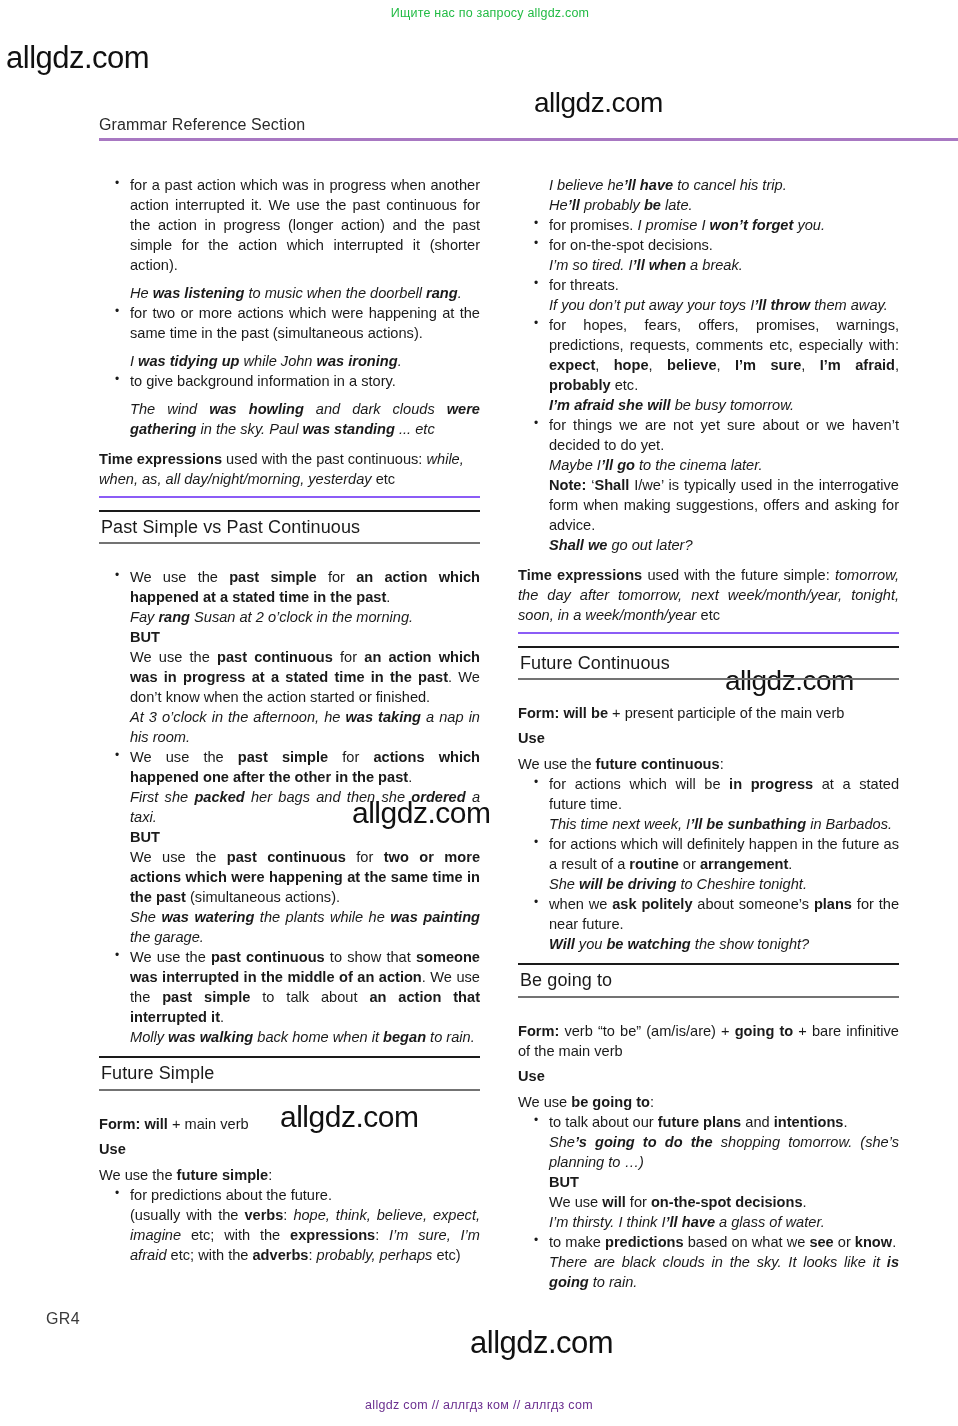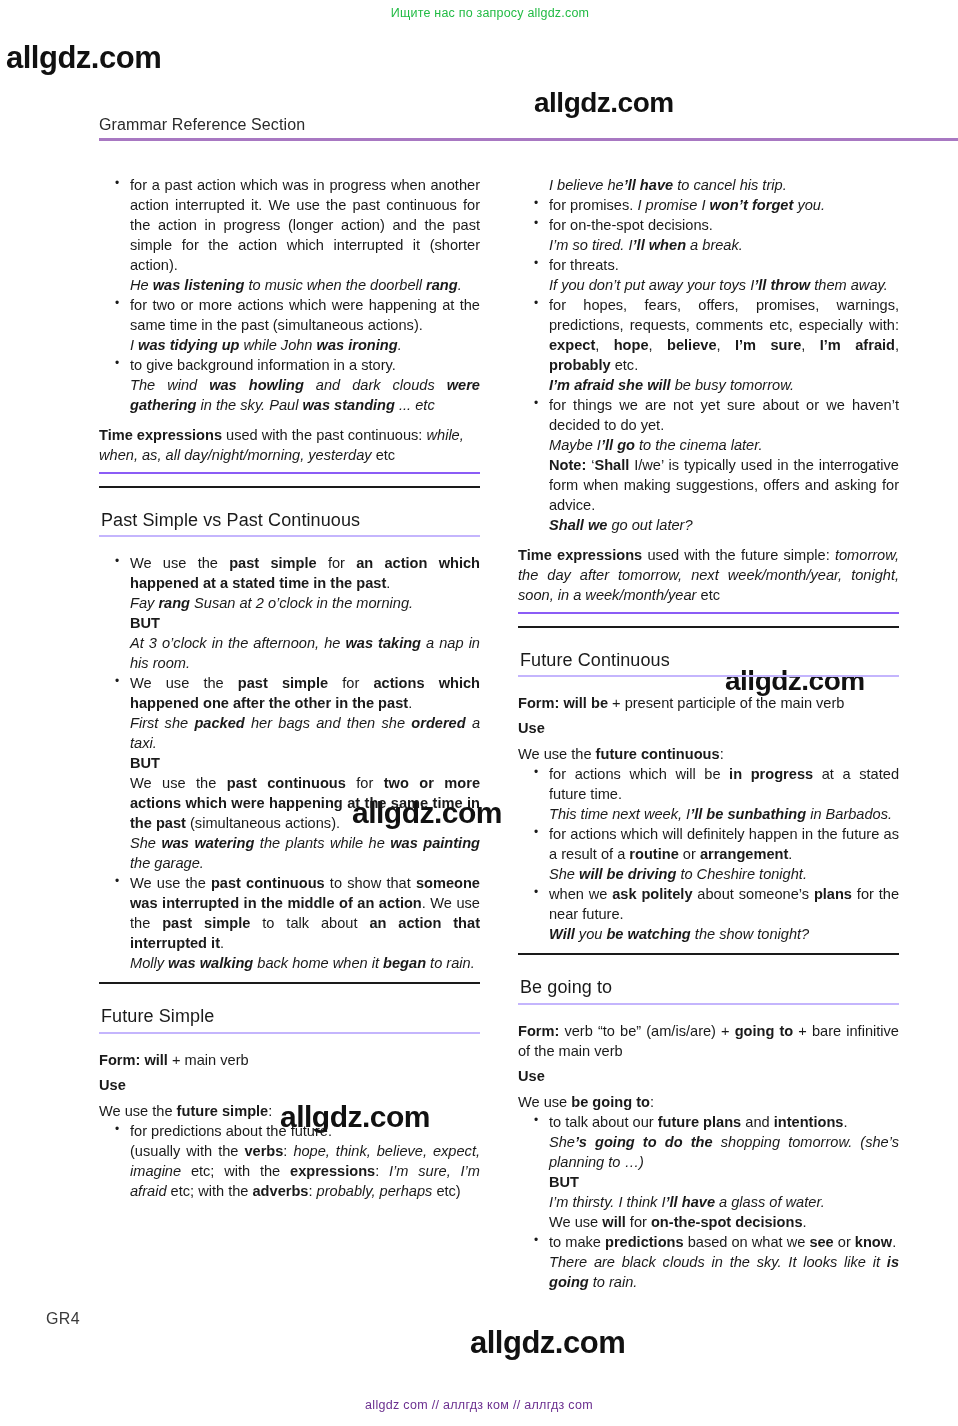--- a/index.html
+++ b/index.html
@@ -26,21 +26,21 @@
     font-size: 12.5px;
     color: #22bb44;
     letter-spacing: 0.2px;
   }
 
   
   .wm {
     position: absolute;
     color: #111;
     font-family: "Liberation Sans", sans-serif;
-    font-weight: 700;
+    font-weight: 400;
     white-space: nowrap;
     letter-spacing: -0.5px;
   }
   .wm-topleft { left: 6px;  top: 40px;  font-size: 31px; }
   .wm-header  { left: 534px; top: 87px;  font-size: 28px; }
   .wm-midleft { left: 352px; top: 796px; font-size: 30px; }
   .wm-futsim  { left: 280px; top: 1100px; font-size: 30px; }
   .wm-futcont { left: 725px; top: 665px;  font-size: 28px; }
   .wm-bottom  { left: 470px; top: 1325px; font-size: 31px; }
 
@@ -83,21 +83,21 @@
 
   
   .body-text {
     font-size: 14.6px;
     line-height: 1.37;
     color: #1a1a1a;
   }
   .just { text-align: justify; }
   b, .b { font-weight: bold; }
   i, .i { }
-  .ex { font-style: italic; }
+  .ex { font-style: italic; margin-top: 8px; }
   .ex b { font-style: italic; font-weight: bold; }
 
   ul.bullets {
     list-style: none;
     margin: 0;
     padding: 0;
   }
   ul.bullets > li {
     position: relative;
     padding-left: 31px;
@@ -111,24 +111,24 @@
     font-size: 12px;
     color: #1a1a1a;
   }
   .sub {
     display: block;
   }
 
   
   .section-head {
     margin-top: 12px;
-    margin-bottom: 17px;
+    margin-bottom: 24px;
     border-top: 2px solid #1a1a1a;
-    border-bottom: 2px solid #c4b5fd;
-    padding: 20px 0 3px 2px;
+    border-bottom: 2px solid #737373;
+    padding: 3px 0 3px 2px;
     position: relative;
   }
   .section-head .sh-label {
     font-size: 18px;
     color: #1a1a1a;
     letter-spacing: 0.1px;
   }
 
   .time-expr {
     margin-top: 10px;
@@ -200,20 +200,21 @@
 
     <div class="section-head">
       <span class="sh-label">Past Simple vs Past Continuous</span>
     </div>
 
     <ul class="bullets just">
       <li>
         <span>We use the <b>past simple</b> for <b>an action which happened at a stated time in the past</b>.</span>
         <span class="sub"><i>Fay <b>rang</b> Susan at 2 o’clock in the morning.</i></span>
         <span class="sub"><b>BUT</b></span>
+        <span class="sub">We use the <b>past continuous</b> for <b>an action which was in progress at a stated time in the past</b>. We don’t know when the action started or finished.</span>
         <span class="sub"><i>At 3 o’clock in the afternoon, he <b>was taking</b> a nap in his room.</i></span>
       </li>
       <li>
         <span>We use the <b>past simple</b> for <b>actions which happened one after the other in the past</b>.</span>
         <span class="sub"><i>First she <b>packed</b> her bags and then she <b>ordered</b> a taxi.</i></span>
         <span class="sub"><b>BUT</b></span>
         <span class="sub">We use the <b>past continuous</b> for <b>two or more actions which were happening at the same time in the past</b> (simultaneous actions).</span>
         <span class="sub"><i>She <b>was watering</b> the plants while he <b>was painting</b> the garage.</i></span>
       </li>
       <li>
@@ -237,20 +238,21 @@
         <span>for predictions about the future.</span>
         <span class="sub">(usually with the <b>verbs</b>: <i>hope, think, believe, expect, imagine</i> etc; with the <b>expressions</b>: <i>I’m sure, I’m afraid</i> etc; with the <b>adverbs</b>: <i>probably, perhaps</i> etc)</span>
       </li>
     </ul>
   </div>
 
   <div class="col col-right body-text">
 
     <div style="padding-left:31px;">
       <div><i>I believe he<b>’ll have</b> to cancel his trip.</i></div>
+      <div><i>He<b>’ll</b> probably <b>be</b> late.</i></div>
     </div>
 
     <ul class="bullets just">
       <li>
         <span>for promises. <i>I promise I <b>won’t forget</b> you.</i></span>
       </li>
       <li>
         <span>for on-the-spot decisions.</span>
         <span class="sub"><i>I’m so tired. I<b>’ll when</b> a break.</i></span>
       </li>
@@ -303,22 +305,22 @@
 
     <div class="form-line just"><b>Form:</b> verb “to be” (am/is/are) + <b>going to</b> + bare infinitive of the main verb</div>
     <div class="use-line">Use</div>
     <div class="weuse-line">We use <b>be going to</b>:</div>
 
     <ul class="bullets just">
       <li>
         <span>to talk about our <b>future plans</b> and <b>intentions</b>.</span>
         <span class="sub"><i>She<b>’s going to do the</b> shopping tomorrow. (she’s planning to …)</i></span>
         <span class="sub"><b>BUT</b></span>
+        <span class="sub">We use <b>will</b> for <b>on-the-spot decisions</b>.</span>
         <span class="sub"><i>I’m thirsty. I think I<b>’ll have</b> a glass of water.</i></span>
-        <span class="sub">We use <b>will</b> for <b>on-the-spot decisions</b>.</span>
       </li>
       <li>
         <span>to make <b>predictions</b> based on what we <b>see</b> or <b>know</b>.</span>
         <span class="sub"><i>There are black clouds in the sky. It looks like it <b>is going</b> to rain.</i></span>
       </li>
     </ul>
   </div>
 </div>
 
 <div class="page-num">GR4</div>

